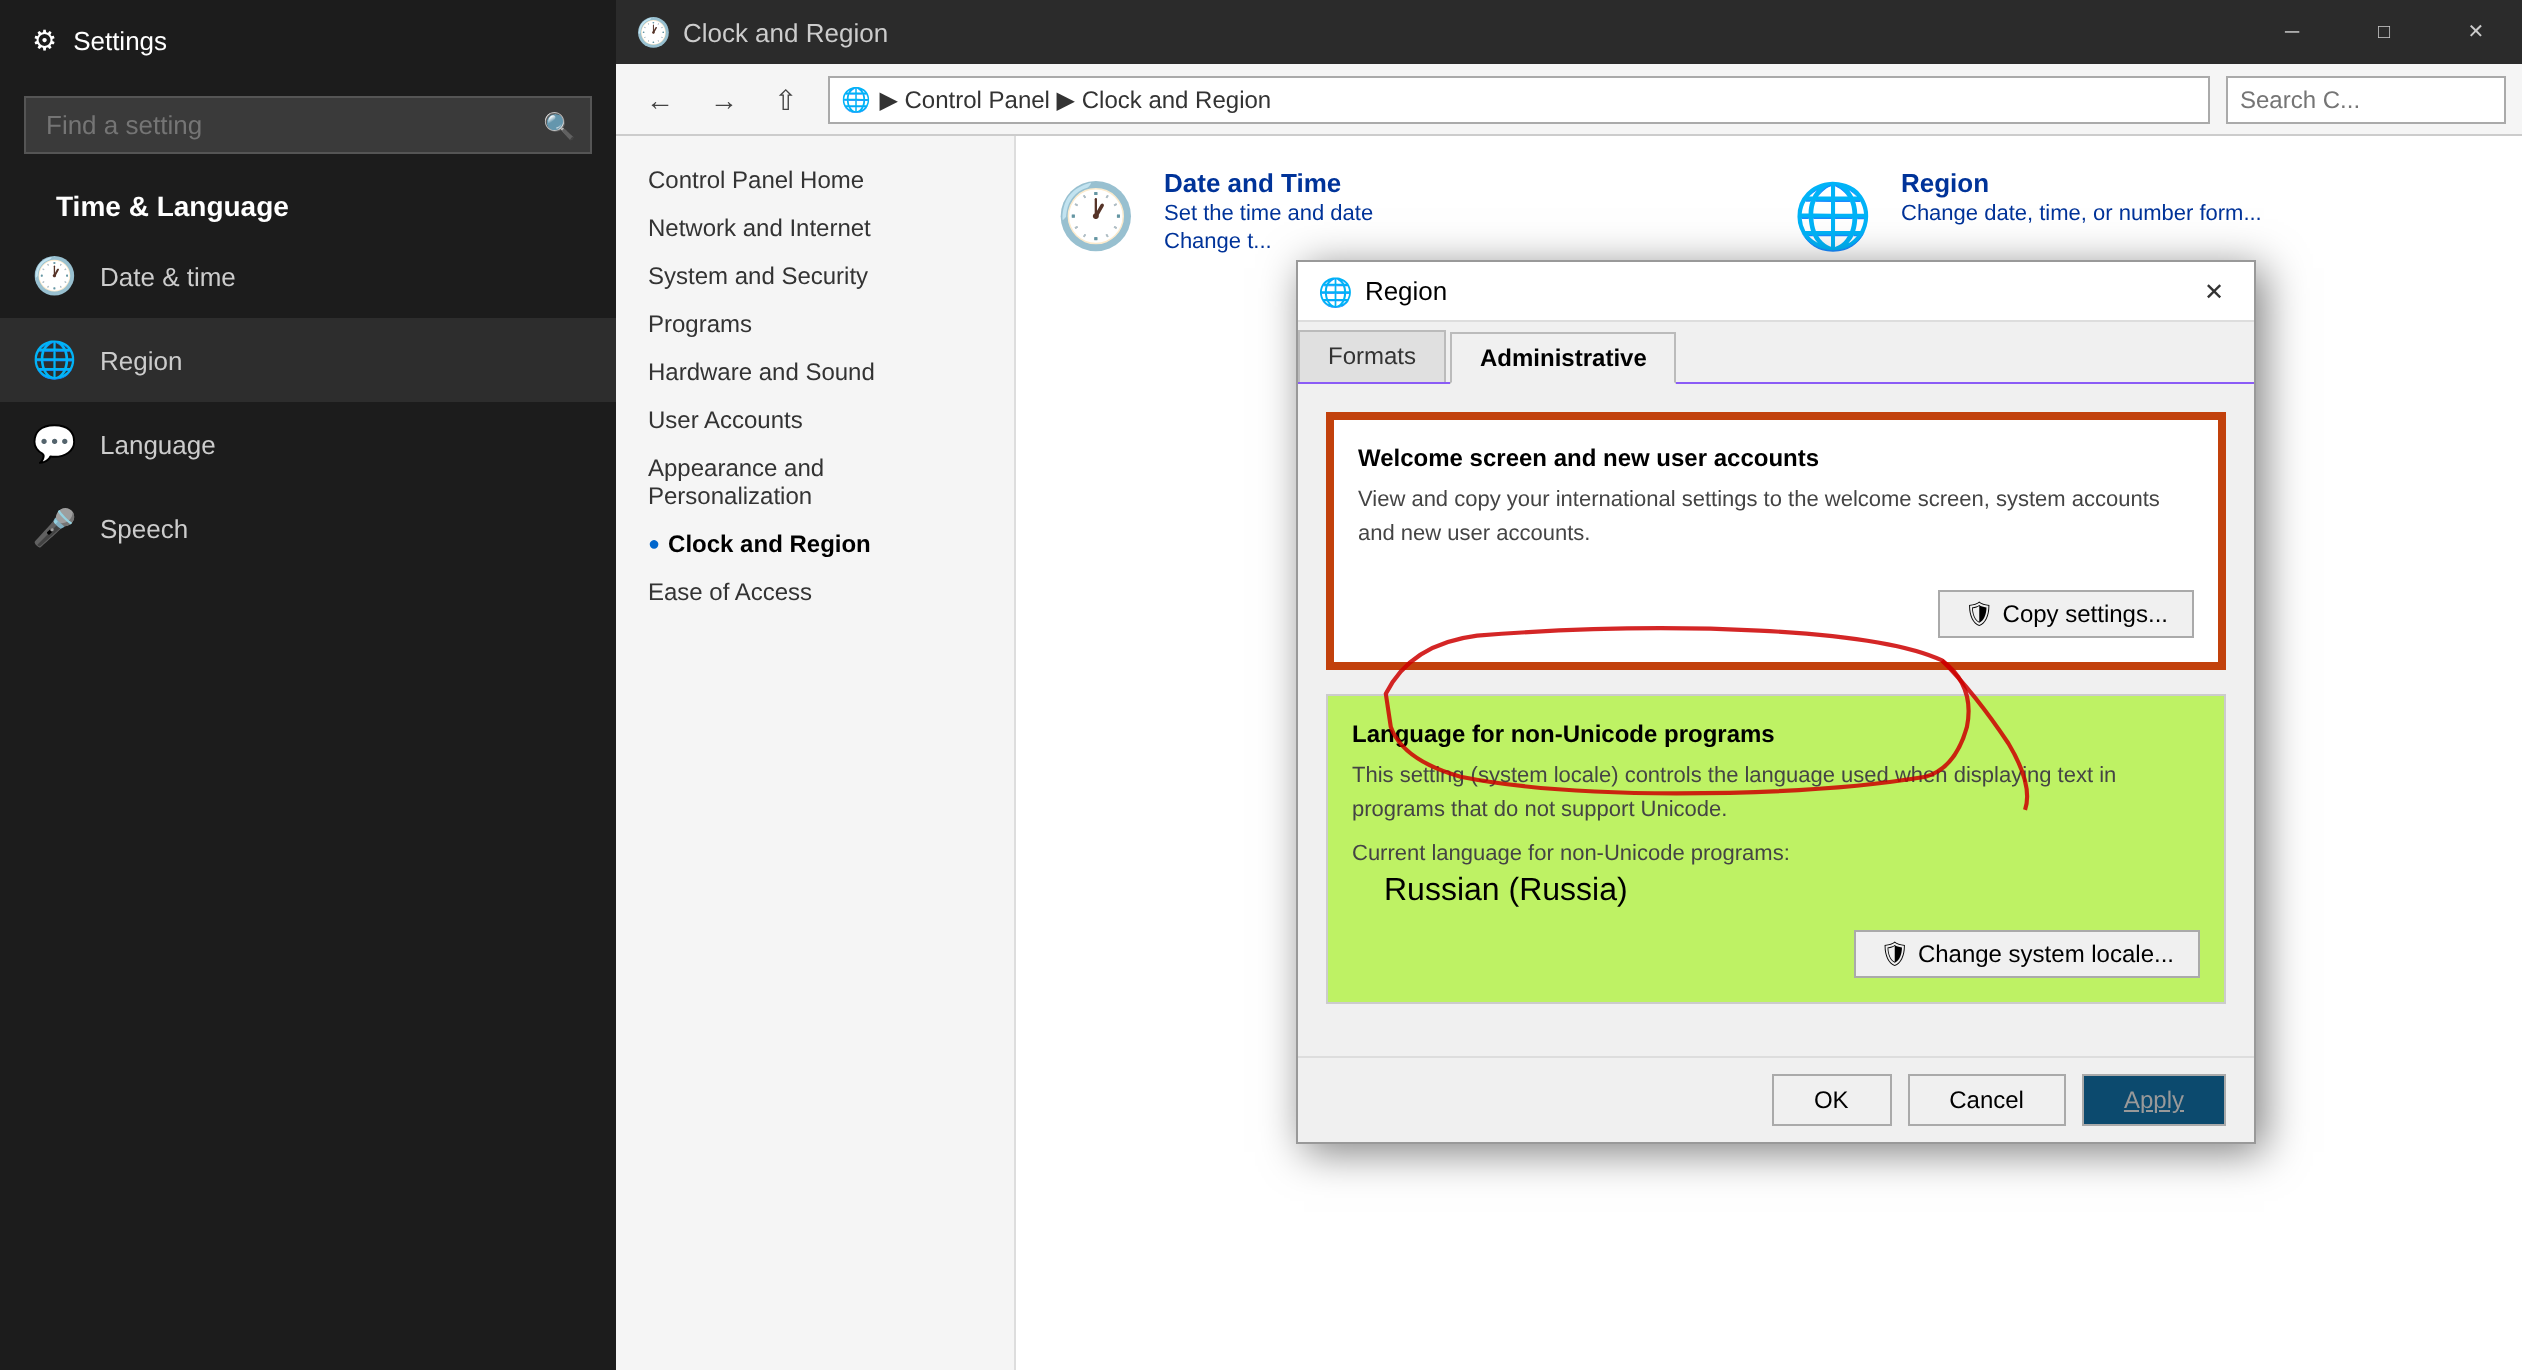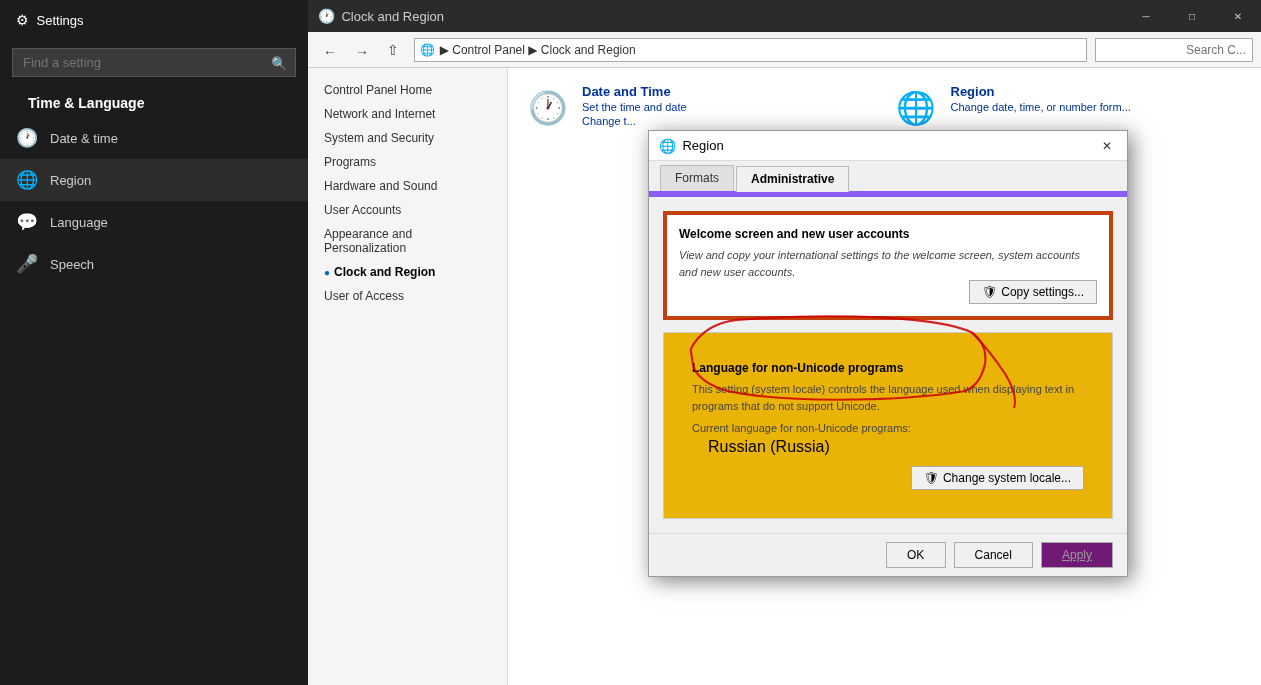--- a/index.html
+++ b/index.html
@@ -173,28 +173,27 @@
       flex: 1;
       height: 24px;
       padding: 0 6px;
       font-size: 12px;
       color: #333;
       gap: 4px;
       margin: 0 4px;
     }
 
     .cp-search-bar {
-      width: 158px;
+      width: 140px;
       height: 24px;
       border: 1px solid #aaa;
       padding: 0 6px;
       font-size: 12px;
       background: #fff;
       color: #666;
-      text-align: right;
     }
 
     .cp-body {
       display: flex;
       height: calc(100% - 68px);
     }
 
     .cp-sidebar {
       width: 200px;
       background: #f5f5f5;
@@ -314,22 +313,22 @@
       display: flex;
       align-items: center;
       justify-content: center;
       font-size: 12px;
       color: #333;
     }
 
     .dialog-tabs {
       display: flex;
       background: #f0f0f0;
-      border-bottom: 6px solid #8b5cf6;
-      padding: 4px 11px 0;
+      border-bottom: 1px solid #8b5cf6;
+      padding: 4px 0 0;
       gap: 2px;
     }
 
     .dialog-tab {
       padding: 5px 14px;
       font-size: 12px;
       cursor: pointer;
       border: 1px solid #bbb;
       border-bottom: none;
       background: #e0e0e0;
@@ -361,41 +360,40 @@
       font-size: 12px;
       font-weight: bold;
       color: #000;
       margin-bottom: 6px;
     }
 
     .dialog-section-desc {
       font-size: 11px;
       color: #444;
       line-height: 1.5;
-      margin-bottom: 0;
-      font-style: italic;
+      margin-bottom: 20px;
     }
 
     .dialog-copy-btn {
       background: #f0f0f0;
       border: 1px solid #aaa;
       padding: 4px 12px;
       font-size: 12px;
       cursor: pointer;
       display: flex;
       align-items: center;
       gap: 4px;
       float: right;
     }
 
     .dialog-section-lang {
-      background: #eab308;
+      background: #bef264;
       border: 1px solid #ccc;
-      padding: 28px;
-      margin-bottom: 0;
+      padding: 12px;
+      margin-bottom: 12px;
     }
 
     .dialog-lang-title {
       font-size: 12px;
       font-weight: bold;
       margin-bottom: 6px;
     }
 
     .dialog-lang-desc {
       font-size: 11px;
@@ -440,21 +438,21 @@
 
     .dialog-btn {
       padding: 5px 20px;
       font-size: 12px;
       border: 1px solid #aaa;
       background: #f0f0f0;
       cursor: pointer;
       min-width: 60px;
     }
     .dialog-btn.primary {
-      background: #701a75;
+      background: #0c4a6e;
       text-decoration: underline;
     }
     .dialog-btn:disabled {
       color: #999;
       cursor: default;
     }
 
     
     .annotation-svg {
       position: absolute;
@@ -574,21 +572,21 @@
           <span>User Accounts</span>
         </div>
         <div class="cp-sidebar-item">
           <span>Appearance and Personalization</span>
         </div>
         <div class="cp-sidebar-item active">
           <span class="bullet">●</span>
           <span>Clock and Region</span>
         </div>
         <div class="cp-sidebar-item">
-          <span>User of Access</span>
+          <span>Ease of Access</span>
         </div>
       </div>
 
       <div class="cp-main">
         <div class="cp-grid">
 
           <div class="cp-item">
             <div class="cp-item-icon clock">🕐</div>
             <div class="cp-item-text">
               <div class="cp-item-title">Date and Time</div>

